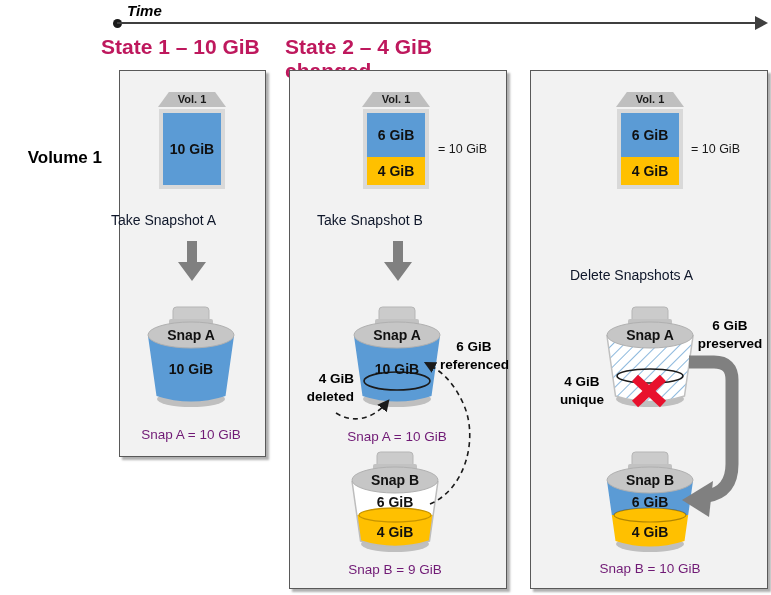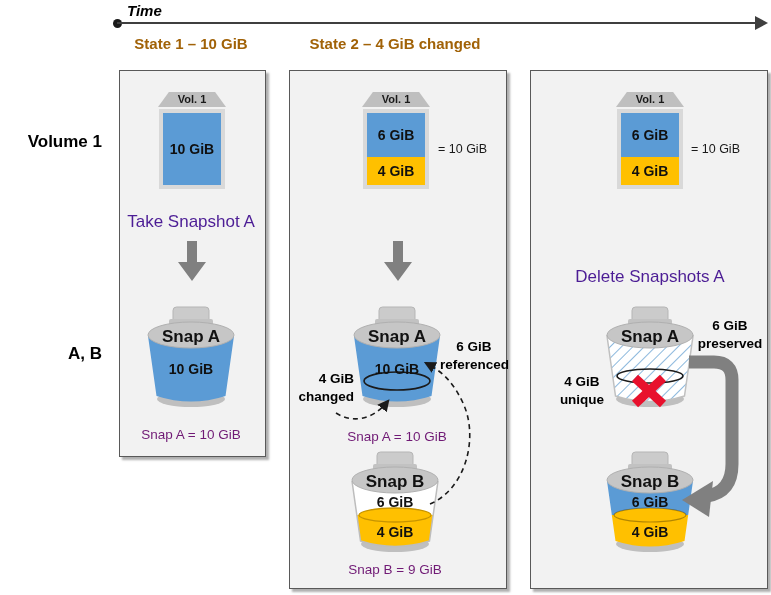--- a/index.html
+++ b/index.html
@@ -1,42 +1,42 @@
 <!DOCTYPE html>
 <html><head>
 <meta charset="utf-8">
 <style>
   html,body{margin:0;padding:0;background:#ffffff;}
   #canvas{position:relative;width:771px;height:595px;background:#ffffff;
     font-family:"Liberation Sans", sans-serif;color:#111;overflow:hidden;}
   .panel{position:absolute;background:#f2f2f2;border:1px solid #595959;
     box-shadow:2.5px 2.5px 2px rgba(110,110,110,.55);}
-  .hdr{position:absolute;font-weight:bold;font-size:15px;text-align:center;color:#a16207;}
-  .rowlbl{position:absolute;font-weight:bold;font-size:17px;text-align:right;color:#000;}
+  .hdr{position:absolute;font-weight:bold;font-size:21px;color:#be185d;}
+  .rowlbl{position:absolute;font-weight:bold;font-size:17px;text-align:right;color:#000;margin-top:16px;}
   .tlabel{position:absolute;font-weight:bold;font-style:italic;font-size:15px;color:#000;}
   .tline{position:absolute;height:2px;background:#3f3f3f;}
   .tdot{position:absolute;width:9px;height:9px;border-radius:50%;background:#1a1a1a;}
   .thead{position:absolute;width:0;height:0;border-top:7px solid transparent;
     border-bottom:7px solid transparent;border-left:13px solid #3f3f3f;}
   .vol-tag{position:absolute;width:68px;height:15px;background:#bfbfbf;
     clip-path:polygon(16% 0,84% 0,100% 100%,0 100%);
     font-weight:bold;font-size:11px;line-height:15px;text-align:center;color:#1a1a1a;}
   .vol-rect{position:absolute;box-sizing:border-box;width:66px;height:80px;
     border:4px solid #d9d9d9;background:#5b9bd5;display:flex;flex-direction:column;}
   .seg{display:flex;align-items:center;justify-content:center;
     font-weight:bold;font-size:14px;color:#101010;}
   .seg.blue{background:#5b9bd5;}
   .seg.orange{background:#ffc000;}
   .total{position:absolute;font-size:12.5px;color:#1a1a1a;}
-  .action{position:absolute;font-size:17px;text-align:center;color:#4c1d95;}
+  .action{position:absolute;font-size:14px;color:#0f172a;}
   .capt{position:absolute;font-size:13.5px;text-align:center;color:#701a75;}
   .bucket{position:absolute;width:90px;height:104px;}
   .bucket svg{position:absolute;left:0;top:0;}
   .bname{position:absolute;left:0;width:90px;top:21px;text-align:center;
-    font-weight:bold;font-size:17px;color:#111;}
+    font-weight:bold;font-size:14px;color:#111;}
   .bval{position:absolute;left:0;width:90px;text-align:center;
     font-weight:bold;font-size:14px;color:#101010;}
   .ann{position:absolute;font-weight:bold;font-size:13.5px;text-align:center;
     color:#000;line-height:18px;}
   .overlay{position:absolute;left:0;top:0;z-index:6;pointer-events:none;}
   .downarrow{position:absolute;z-index:2;}
 </style>
 </head>
 <body>
 
@@ -44,21 +44,20 @@
 
   <div class="tlabel" style="left:127px;top:2px;">Time</div>
   <div class="tdot" style="left:113px;top:19px;"></div>
   <div class="tline" style="left:117px;top:22px;width:638px;"></div>
   <div class="thead" style="left:755px;top:16px;"></div>
 
   <div class="hdr" style="left:101px;top:35px;width:180px;">State 1 – 10 GiB</div>
   <div class="hdr" style="left:285px;top:35px;width:220px;">State 2 – 4 GiB changed</div>
 
   <div class="rowlbl" style="left:8px;top:132px;width:94px;">Volume 1</div>
-  <div class="rowlbl" style="left:6px;top:344px;width:96px;">A, B</div>
 
   <div class="panel" style="left:119px;top:70px;width:145px;height:385px;"></div>
   <div class="panel" style="left:289px;top:70px;width:216px;height:517px;"></div>
   <div class="panel" style="left:530px;top:70px;width:236px;height:517px;"></div>
 
   <div class="vol-tag" style="left:158px;top:92px;">Vol. 1</div>
   <div class="vol-rect" style="left:159px;top:109px;">
     <div class="seg blue" style="flex:1;">10 GiB</div>
   </div>
   <div class="action" style="left:111px;top:212px;width:160px;">Take Snapshot A</div>
@@ -77,38 +76,39 @@
     <div class="bval" style="top:55px;">10 GiB</div>
   </div>
   <div class="capt" style="left:111px;top:427px;width:160px;">Snap A = 10 GiB</div>
 
   <div class="vol-tag" style="left:362px;top:92px;">Vol. 1</div>
   <div class="vol-rect" style="left:363px;top:109px;">
     <div class="seg blue" style="height:44px;">6 GiB</div>
     <div class="seg orange" style="flex:1;">4 GiB</div>
   </div>
   <div class="total" style="left:438px;top:142px;">= 10 GiB</div>
+  <div class="action" style="left:317px;top:212px;width:160px;">Take Snapshot B</div>
   <svg class="downarrow" style="left:383px;top:241px;" width="30" height="42" viewBox="0 0 30 42">
     <path d="M 10 0 h 10 v 21 h 9 L 15 40 L 1 21 h 9 Z" fill="#808080"></path>
   </svg>
   <div class="bucket" style="left:352px;top:306px;">
     <svg width="90" height="104" viewBox="0 0 90 104">
       <rect x="27" y="1" width="36" height="17" rx="3.5" fill="#cbcbcb" stroke="#b5b5b5"></rect>
       <rect x="23" y="13" width="44" height="8" rx="2" fill="#c2c2c2"></rect>
       <ellipse cx="45" cy="93" rx="34" ry="8" fill="#bfbfbf"></ellipse>
       <path d="M 2 30 L 10.5 90 Q 45 101 79.5 90 L 88 30 Q 45 45 2 30 Z" fill="#5b9bd5"></path>
       <ellipse cx="45" cy="29" rx="43" ry="13" fill="#c6c6c6" stroke="#b0b0b0"></ellipse>
       <ellipse cx="45" cy="75" rx="33" ry="9" fill="none" stroke="#1a1a1a" stroke-width="1.6"></ellipse>
     </svg>
     <div class="bname">Snap A</div>
     <div class="bval" style="top:55px;">10 GiB</div>
   </div>
   <div class="ann" style="left:294px;top:370px;width:60px;text-align:right;">
     <div>4 GiB</div>
-    <div>changed</div>
+    <div>deleted</div>
   </div>
   <div class="ann" style="left:440px;top:338px;width:68px;">
     <div>6 GiB</div>
     <div>referenced</div>
   </div>
   <div class="capt" style="left:317px;top:429px;width:160px;">Snap A = 10 GiB</div>
 
   <div class="bucket" style="left:350px;top:451px;">
     <svg width="90" height="104" viewBox="0 0 90 104">
       <defs>
@@ -185,20 +185,21 @@
         <rect x="0" y="28" width="90" height="36" fill="#5b9bd5"></rect>
         <rect x="0" y="64" width="90" height="40" fill="#ffc000"></rect>
       </g>
       <ellipse cx="45" cy="64" rx="36" ry="7" fill="#ffc000" stroke="rgba(0,0,0,0.3)" stroke-width="1.2"></ellipse>
       <ellipse cx="45" cy="29" rx="43" ry="13" fill="#c6c6c6" stroke="#b0b0b0"></ellipse>
     </svg>
     <div class="bname">Snap B</div>
     <div class="bval" style="top:43px;">6 GiB</div>
     <div class="bval" style="top:73px;">4 GiB</div>
   </div>
+  <div class="capt" style="left:570px;top:561px;width:160px;">Snap B = 10 GiB</div>
 
   <svg class="overlay" width="771" height="595" viewBox="0 0 771 595">
     <defs>
       <marker id="ah" viewBox="0 0 10 10" refX="8" refY="5" markerWidth="7.5" markerHeight="7.5" orient="auto">
         <path d="M0,0 L10,5 L0,10 z" fill="#1a1a1a"></path>
       </marker>
     </defs>
     <path d="M 336 413 C 352 423 372 421 388 401" fill="none" stroke="#1a1a1a" stroke-width="1.6" stroke-dasharray="5 4" marker-end="url(#ah)"></path>
     <path d="M 430 504 C 466 489 479 437 463 403 C 453 382 443 372 426 363" fill="none" stroke="#1a1a1a" stroke-width="1.6" stroke-dasharray="5 4" marker-end="url(#ah)"></path>
     <g>

